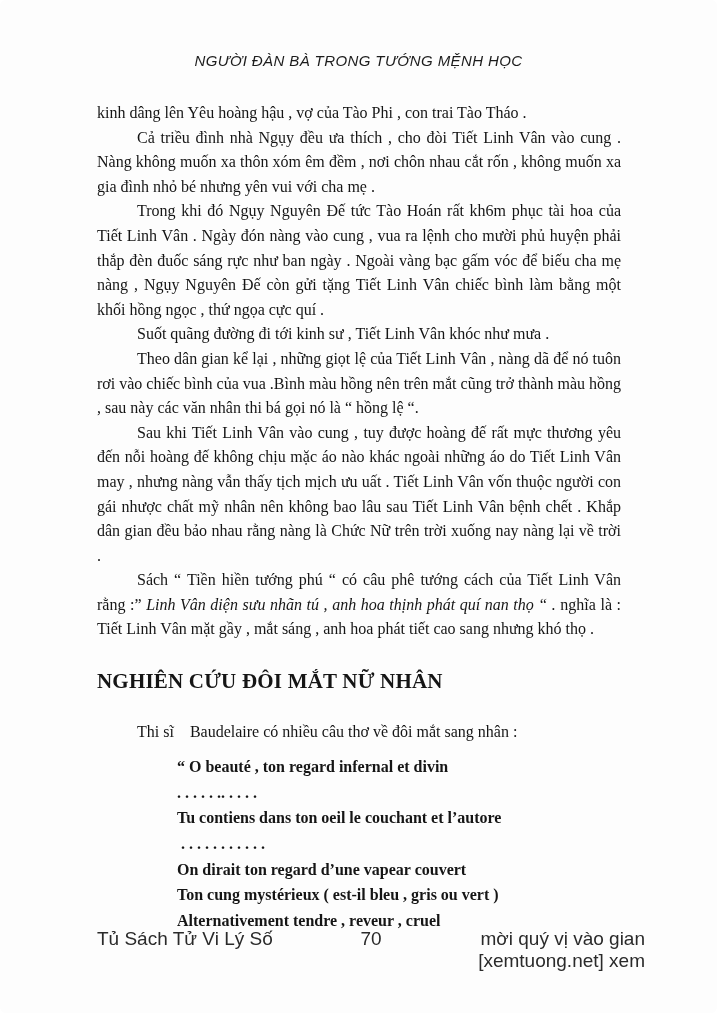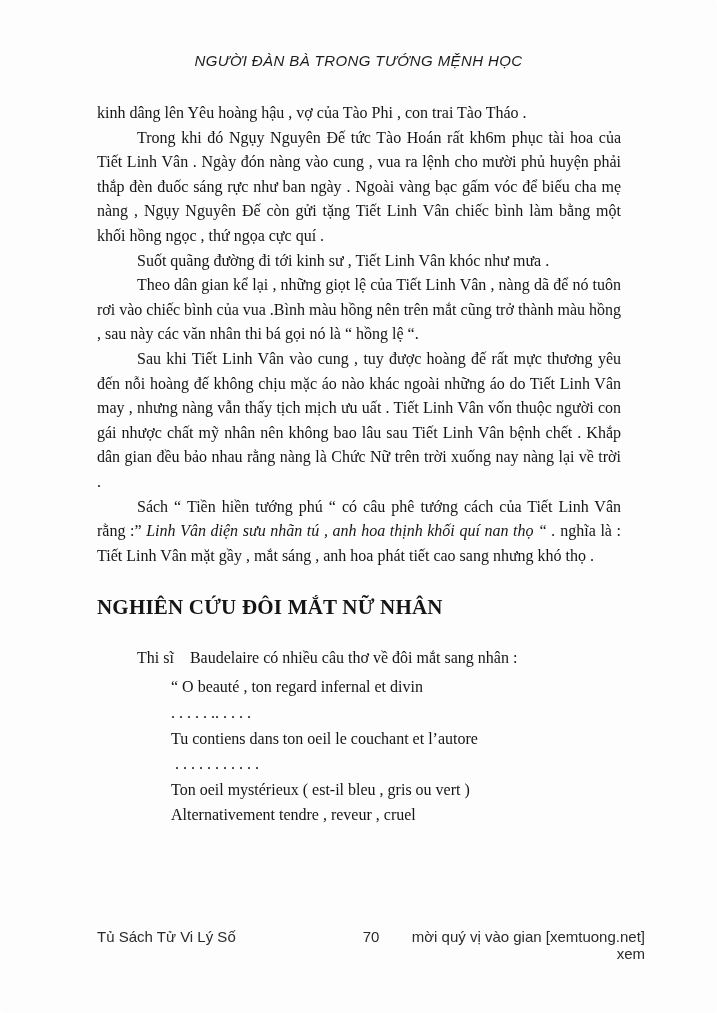--- a/index.html
+++ b/index.html
@@ -52,76 +52,79 @@
     letter-spacing: 0.2px;
   }
   .intro-para {
     margin-top: 26px;
     text-align: left;
   }
   .pre {
     white-space: pre-wrap;
   }
   .verse-block {
-    margin: 4px;
+    margin: 10px;
+    font-weight: bold;
   }
   .verse-line {
     padding-left: 70px;
     text-align: left;
     line-height: 25.6px;
   }
   .page-footer {
     position: absolute;
     left: 97px;
     right: 72px;
     top: 928px;
     display: flex;
     align-items: baseline;
     font-family: "Liberation Sans", sans-serif;
-    font-size: 15px;
+    font-size: 19px;
     color: #2a2a2a;
   }
   .footer-left  { flex: 1; text-align: left; }
   .footer-center{ flex: 0 0 auto; text-align: center; }
   .footer-right { flex: 1; text-align: right; }
 </style>
 </head>
 <body>
 
 <div class="page">
 
   <div class="page-header">
     <span class="running-title">NGƯỜI ĐÀN BÀ TRONG TƯỚNG MỆNH HỌC</span>
   </div>
 
   <div class="page-body">
 
     <p class="para no-indent">kinh dâng lên Yêu hoàng hậu , vợ của Tào Phi , con trai Tào Tháo .</p>
 
+    <p class="para">Cả triều đình nhà Ngụy đều ưa thích , cho đòi Tiết Linh Vân vào cung . Nàng không muốn xa thôn xóm êm đềm , nơi chôn nhau cắt rốn , không muốn xa gia đình nhỏ bé nhưng yên vui với cha mẹ .</p>
 
     <p class="para">Trong khi đó Ngụy Nguyên Đế tức Tào Hoán rất kh6m phục tài hoa của Tiết Linh Vân . Ngày đón nàng vào cung , vua ra lệnh cho mười phủ huyện phải thắp đèn đuốc sáng rực như ban ngày . Ngoài vàng bạc gấm vóc để biếu cha mẹ nàng , Ngụy Nguyên Đế còn gửi tặng Tiết Linh Vân chiếc bình làm bằng một khối hồng ngọc , thứ ngọa cực quí .</p>
 
     <p class="para">Suốt quãng đường đi tới kinh sư , Tiết Linh Vân khóc như mưa .</p>
 
     <p class="para">Theo dân gian kể lại , những giọt lệ của Tiết Linh Vân , nàng dã để nó tuôn rơi vào chiếc bình của vua .Bình màu hồng nên trên mắt cũng trở thành màu hồng , sau này các văn nhân thi bá gọi nó là “ hồng lệ “.</p>
 
     <p class="para">Sau khi Tiết Linh Vân vào cung , tuy được hoàng đế rất mực thương yêu đến nỗi hoàng đế không chịu mặc áo nào khác ngoài những áo do Tiết Linh Vân may , nhưng nàng vẫn thấy tịch mịch ưu uất . Tiết Linh Vân vốn thuộc người con gái nhược chất mỹ nhân nên không bao lâu sau Tiết Linh Vân bệnh chết . Khắp dân gian đều bảo nhau rằng nàng là Chức Nữ trên trời xuống nay nàng lại về trời .</p>
 
-    <p class="para"><span>Sách “ Tiền hiền tướng phú “ có câu phê tướng cách của Tiết Linh Vân rằng :”</span> <span class="italic-seg">Linh Vân diện sưu nhãn tú , anh hoa thịnh khối quí nan thọ “ .</span> <span>nghĩa là : Tiết Linh Vân mặt gầy , mắt sáng , anh hoa phát tiết cao sang nhưng khó thọ .</span></p>
+    <p class="para"><span>Sách “ Tiền hiền tướng phú “ có câu phê tướng cách của Tiết Linh Vân rằng :”</span> <span class="italic-seg">Linh Vân diện sưu nhãn tú , anh hoa thịnh phát quí nan thọ “ .</span> <span>nghĩa là : Tiết Linh Vân mặt gầy , mắt sáng , anh hoa phát tiết cao sang nhưng khó thọ .</span></p>
 
     <h2 class="section-heading">NGHIÊN CỨU ĐÔI MẮT NỮ NHÂN</h2>
 
     <p class="para intro-para pre">Thi sĩ    Baudelaire có nhiều câu thơ về đôi mắt sang nhân :</p>
 
     <div class="verse-block">
       <div class="verse-line pre">“ O beauté , ton regard infernal et divin</div>
       <div class="verse-line pre">. . . . . .. . . . .</div>
       <div class="verse-line pre">Tu contiens dans ton oeil le couchant et l’autore</div>
       <div class="verse-line pre"> . . . . . . . . . . .</div>
-      <div class="verse-line pre">Ton oeil mystérieux ( est-il bleu , gris ou vert )</div>
+      <div class="verse-line pre">On dirait ton regard d’une vapear couvert</div>
+      <div class="verse-line pre">Ton cung mystérieux ( est-il bleu , gris ou vert )</div>
       <div class="verse-line pre">Alternativement tendre , reveur , cruel</div>
     </div>
 
   </div>
 
   <div class="page-footer">
     <span class="footer-left">Tủ Sách Tử Vi Lý Số</span>
     <span class="footer-center">70</span>
     <span class="footer-right">mời quý vị vào gian [xemtuong.net] xem</span>
   </div>

